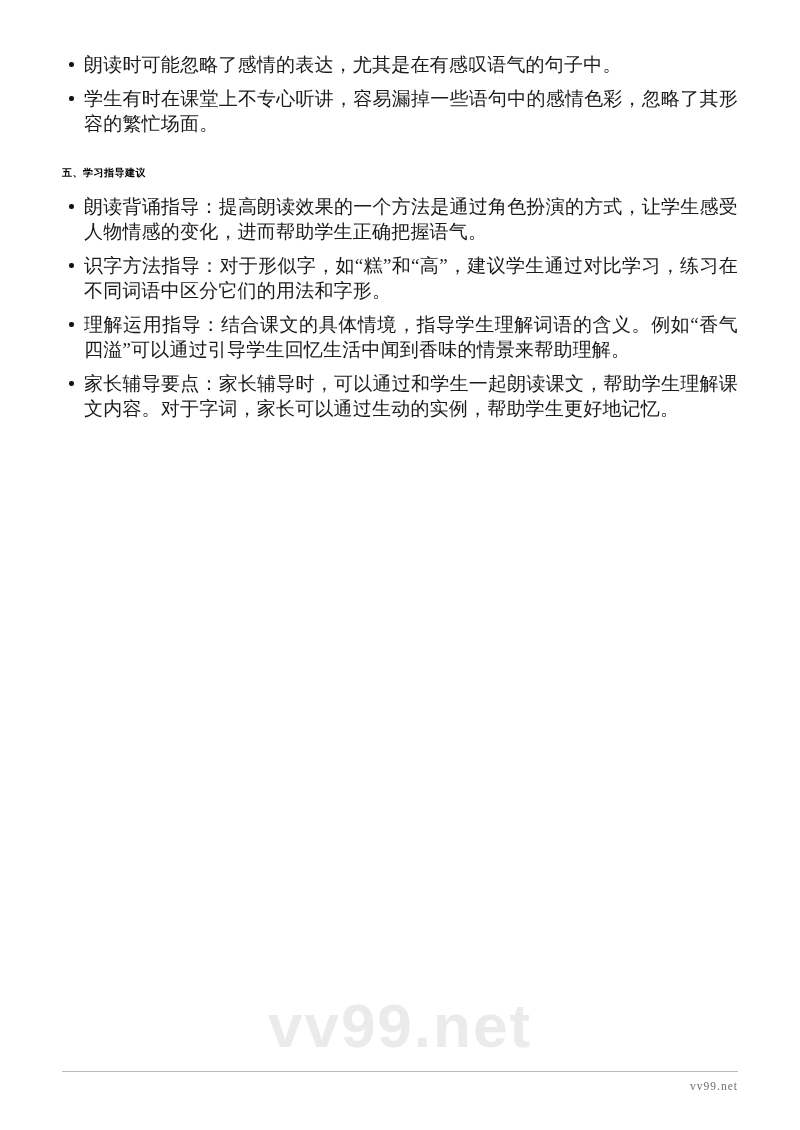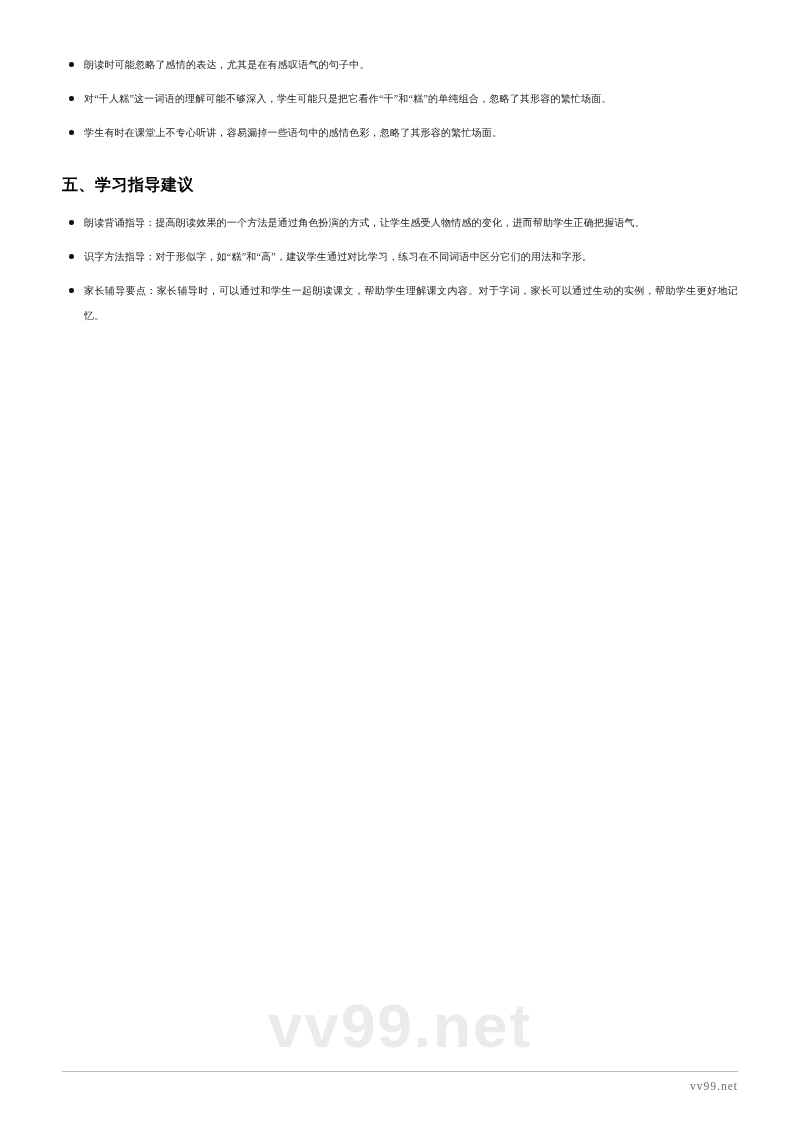--- a/index.html
+++ b/index.html
@@ -29,40 +29,40 @@
   }
   ul.bullets {
     list-style: none;
     margin: 0;
     padding: 0;
   }
   ul.bullets li {
     position: relative;
     padding-left: 22px;
     margin-bottom: 9px;
-    font-size: 10px;
+    font-size: 19px;
     line-height: 25px;
     text-align: justify;
     text-justify: inter-ideograph;
     letter-spacing: 0.2px;
   }
   ul.bullets li::before {
     content: "";
     position: absolute;
     left: 7px;
     top: 10px;
     width: 4.5px;
     height: 4.5px;
     background: #111;
     border-radius: 50%;
   }
   .section-heading {
     font-family: "Liberation Sans", "DejaVu Sans", sans-serif;
     font-weight: bold;
-    font-size: 16px;
+    font-size: 10px;
     margin: 30px 0 14px 0;
     letter-spacing: 0.5px;
     color: #000;
   }
 
   .watermark-big {
     position: absolute;
     left: 0;
     right: 0;
     top: 990px;
@@ -98,29 +98,29 @@
 <body>
 
 <div class="page">
 
   <div class="watermark-big">vv99.net</div>
 
   <div class="content">
 
     <ul class="bullets">
       <li>朗读时可能忽略了感情的表达，尤其是在有感叹语气的句子中。</li>
-      <li>对“千人糕”这一词语的理解可能不够深入，学生可能只是把它看作“千”和“糕”的单纯组合，忽略了其形容的繁忙场面。</li>
       <li>学生有时在课堂上不专心听讲，容易漏掉一些语句中的感情色彩，忽略了其形容的繁忙场面。</li>
     </ul>
 
     <div class="section-heading">五、学习指导建议</div>
 
     <ul class="bullets">
       <li>朗读背诵指导：提高朗读效果的一个方法是通过角色扮演的方式，让学生感受人物情感的变化，进而帮助学生正确把握语气。</li>
       <li>识字方法指导：对于形似字，如“糕”和“高”，建议学生通过对比学习，练习在不同词语中区分它们的用法和字形。</li>
+      <li>理解运用指导：结合课文的具体情境，指导学生理解词语的含义。例如“香气四溢”可以通过引导学生回忆生活中闻到香味的情景来帮助理解。</li>
       <li>家长辅导要点：家长辅导时，可以通过和学生一起朗读课文，帮助学生理解课文内容。对于字词，家长可以通过生动的实例，帮助学生更好地记忆。</li>
     </ul>
 
   </div>
 
   <div class="footer">
     <div class="footer-rule"></div>
     <div class="footer-text">vv99.net</div>
   </div>
 

